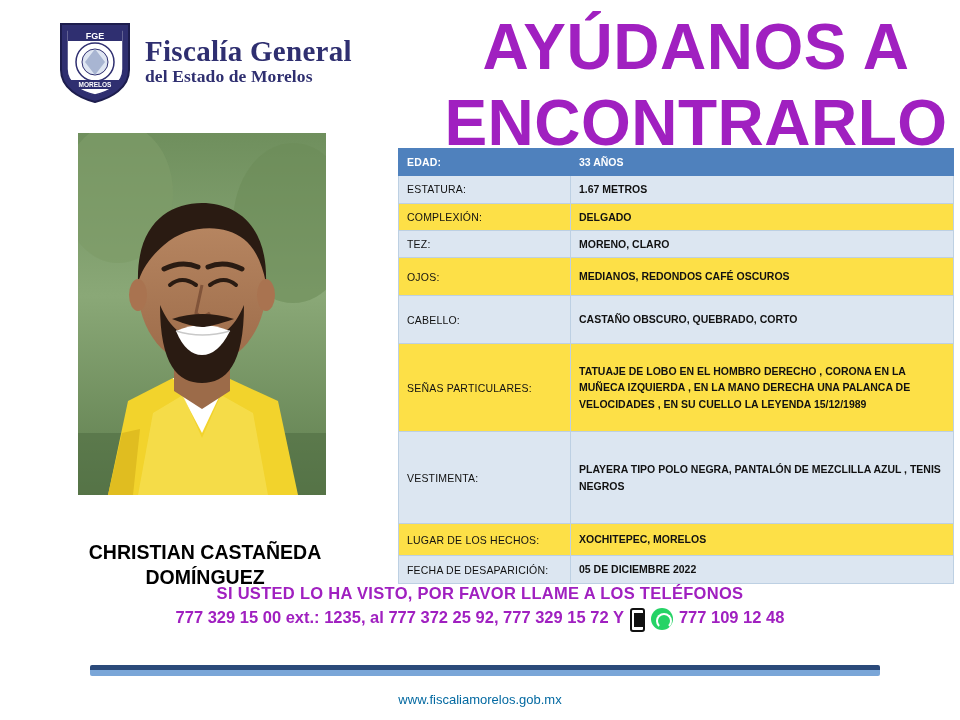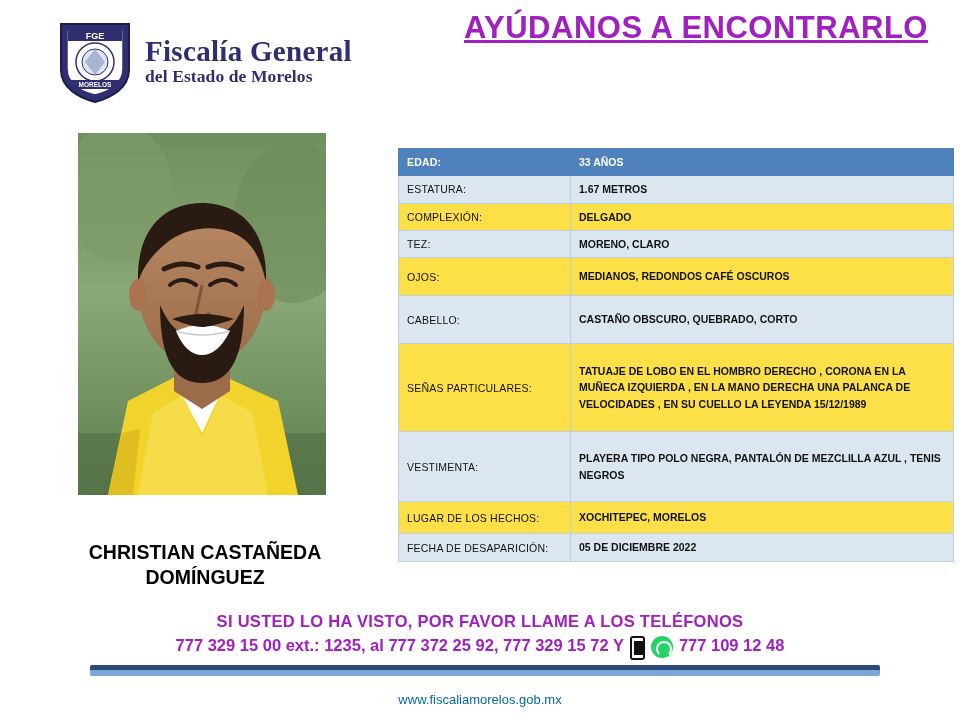--- a/index.html
+++ b/index.html
@@ -57,24 +57,23 @@
 
   .headline {
     position: absolute;
     left: 430px;
     top: 10px;
     width: 530px;
     text-align: center;
     color: #a020c0;
     font-family: "Liberation Sans", sans-serif;
     font-weight: bold;
-    font-size: 31px;
+    font-size: 64px;
     line-height: 1.18;
     letter-spacing: 0.5px;
-    text-decoration: underline;
   }
 
   
   .photo-frame {
     position: absolute;
     left: 78px;
     top: 133px;
     width: 248px;
     height: 362px;
     overflow: hidden;
@@ -128,21 +127,21 @@
   }
   .data-table tr.head td.label { color:#ffffff; font-weight: bold; font-size: 10.5px;}
   .data-table tr.head td.value { color:#ffffff; font-weight: bold; }
   .data-table tr.alt td { background: #dce6f1; }
   .data-table tr.plain td { background: #fde047; }
 
   
   .contact {
     position: absolute;
     left: 0;
-    top: 612px;
+    top: 584px;
     width: 960px;
     text-align: center;
     color: #a020c0;
     font-weight: bold;
   }
   .contact-line1 { font-size: 16.5px; letter-spacing: 0.3px; }
   .contact-line2 {
     font-size: 16.5px;
     margin-top: 5px;
     display: flex;
@@ -308,21 +307,21 @@
     </tr>
     <tr class="alt">
       <td class="label" style="height:48px">CABELLO:</td>
       <td class="value">CASTAÑO OBSCURO, QUEBRADO, CORTO</td>
     </tr>
     <tr class="plain">
       <td class="label" style="height:88px">SEÑAS PARTICULARES:</td>
       <td class="value">TATUAJE DE LOBO EN EL HOMBRO DERECHO , CORONA EN LA MUÑECA IZQUIERDA , EN LA MANO DERECHA UNA PALANCA DE VELOCIDADES , EN  SU CUELLO LA LEYENDA 15/12/1989</td>
     </tr>
     <tr class="alt">
-      <td class="label" style="height:70px">VESTIMENTA:</td>
+      <td class="label" style="height:92px">VESTIMENTA:</td>
       <td class="value">PLAYERA TIPO POLO NEGRA, PANTALÓN DE MEZCLILLA AZUL , TENIS NEGROS</td>
     </tr>
     <tr class="plain">
       <td class="label" style="height:32px">LUGAR DE LOS HECHOS:</td>
       <td class="value">XOCHITEPEC, MORELOS</td>
     </tr>
     <tr class="alt">
       <td class="label" style="height:28px">FECHA DE DESAPARICIÓN:</td>
       <td class="value">05 DE DICIEMBRE 2022</td>
     </tr>

